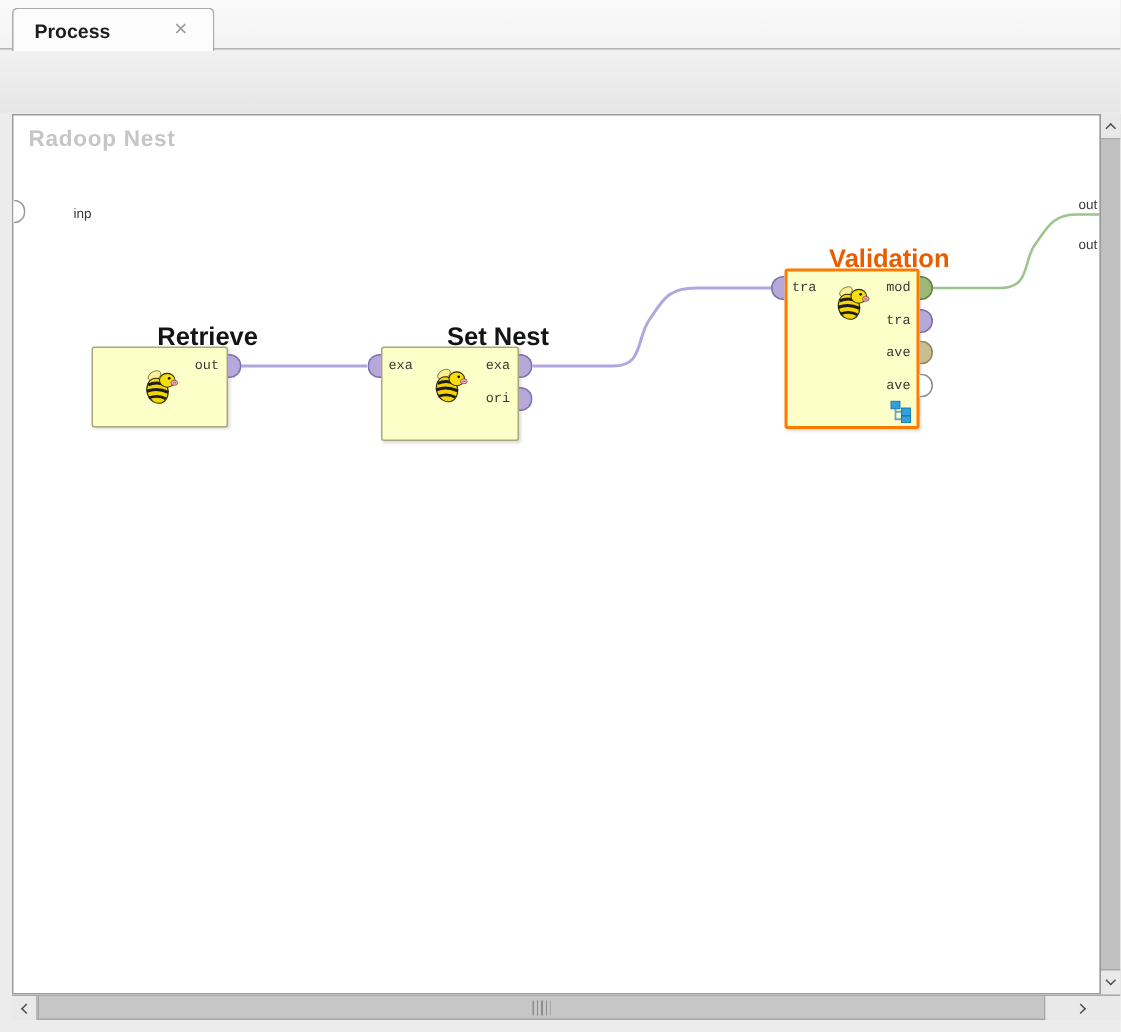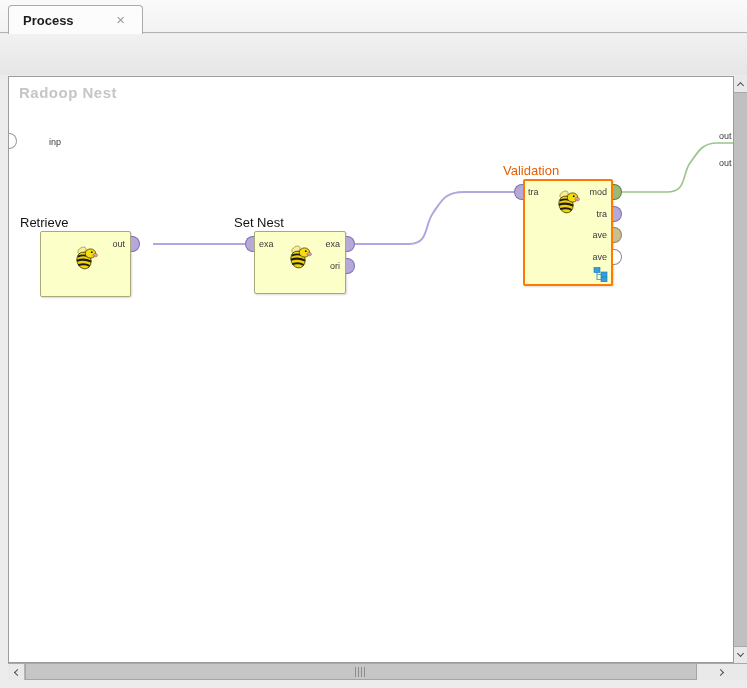--- a/index.html
+++ b/index.html
@@ -28,35 +28,35 @@
   .canvas{position:absolute;left:8px;top:76px;width:731px;height:587px;background:#fff;
     border:1px solid #9c9c9c;z-index:1;}
   .watermark{position:absolute;left:10px;top:7px;font-size:15px;font-weight:bold;color:#c6c6c6;letter-spacing:0.5px;}
   .wires{position:absolute;left:0;top:0;width:731px;height:587px;}
   .wire{fill:none;}
   .wire.purple{stroke:#b2a5e0;stroke-width:2;}
   .wire.green{stroke:#9cc48e;stroke-width:1.7;}
 
   
   .op{position:absolute;}
-  .op-title{position:absolute;top:-16px;left:-20px;right:-20px;text-align:left;
-    font-size:13px;font-weight:normal;color:#141414;white-space:nowrap;}
+  .op-title{position:absolute;top:-16px;left:-20px;right:-20px;text-align:right;
+    font-size:17px;font-weight:bold;color:#141414;white-space:nowrap;}
   .op.selected .op-title{color:#e85d00;}
   .op-box{position:absolute;left:0;top:0;width:100%;height:100%;background:#fdffc8;
     border:1px solid #a9a97c;border-radius:2px;box-shadow:1px 1px 2px rgba(0,0,0,0.15);}
   .op.selected .op-box{border:2px solid #ff7a00;}
   .bee{position:absolute;left:50%;margin-left:-15px;width:30px;height:30px;}
   .port{position:absolute;width:9px;height:16px;}
   .port.right{right:-9px;border:1px solid;border-left:none;border-radius:0 8px 8px 0;}
   .port.left{left:-9px;border:1px solid;border-right:none;border-radius:8px 0 0 8px;}
   .port.purple{background:#b6a8d8;border-color:#7e6fae;}
   .port.green{background:#9cb877;border-color:#5f7d3f;}
   .port.tan{background:#c9bd92;border-color:#8f855e;}
   .port.white{background:#ffffff;border-color:#8a8a8a;}
-  .plabel{position:absolute;font-size:9px;line-height:9px;color:#3a3a3a;}
+  .plabel{position:absolute;font-size:9px;line-height:9px;color:#3a3a3a;font-family:Liberation Mono, monospace;}
   .plabel.pr{right:6px;}
   .plabel.pl{left:5px;}
   .subproc{position:absolute;right:3px;bottom:2px;width:16px;height:16px;}
 
   
   .edge-in{position:absolute;left:0;top:56px;width:8px;height:16px;background:#fff;
     border:1px solid #999;border-left:none;border-radius:0 8px 8px 0;}
   .edge-in-label{position:absolute;left:12px;top:60px;font-size:9px;color:#3a3a3a;margin-left:28px;}
   .edge-out-label{position:absolute;left:710px;font-size:9px;color:#3a3a3a;}
 
@@ -170,21 +170,21 @@
     <path class="wire purple" d="M144,167 H236"></path>
     <path class="wire purple" d="M346,167 H400 C420,167 415,149 424,136 C433,123 436,115 455,115 H505"></path>
     <path class="wire green" d="M613,115 H658 C678,115 673,97 681,86 C689,75 693,66 708,66 H731"></path>
   </svg>
 
   <div class="edge-in"></div>
   <span class="edge-in-label">inp</span>
   <span class="edge-out-label" style="top:54px">out</span>
   <span class="edge-out-label" style="top:81px">out</span>
 
-  <div class="op" style="left:31px;top:154px;width:91px;height:66px">
+  <div class="op" style="left:52px;top:154px;width:91px;height:54px">
     <div class="op-title">Retrieve</div>
     <div class="op-box">
       <span class="bee" style="top:10px"><svg width="30" height="30" viewBox="0 0 30 30">
             <ellipse cx="11" cy="8.5" rx="4.6" ry="2.8" transform="rotate(-30 11 8.5)" fill="#f9ee9a" stroke="#6a6a20" stroke-width="0.5"></ellipse>
             <ellipse cx="13" cy="18.5" rx="7" ry="8.5" transform="rotate(-18 13 18.5)" fill="#f3d507" stroke="#2a2a00" stroke-width="0.7"></ellipse>
             <path d="M6.8,14.6 Q13,11.8 19.6,15.2" stroke="#1c1c1c" stroke-width="1.9" fill="none"></path>
             <path d="M5.9,18.8 Q13,16.2 20.2,19.6" stroke="#1c1c1c" stroke-width="2.1" fill="none"></path>
             <path d="M7.2,23.2 Q13.5,21 18.6,23.8" stroke="#1c1c1c" stroke-width="1.9" fill="none"></path>
             <ellipse cx="19.5" cy="11.5" rx="5.2" ry="4.6" fill="#f6dd10" stroke="#2a2a00" stroke-width="0.7"></ellipse>
             <circle cx="20.8" cy="10.2" r="0.9" fill="#111"></circle>

